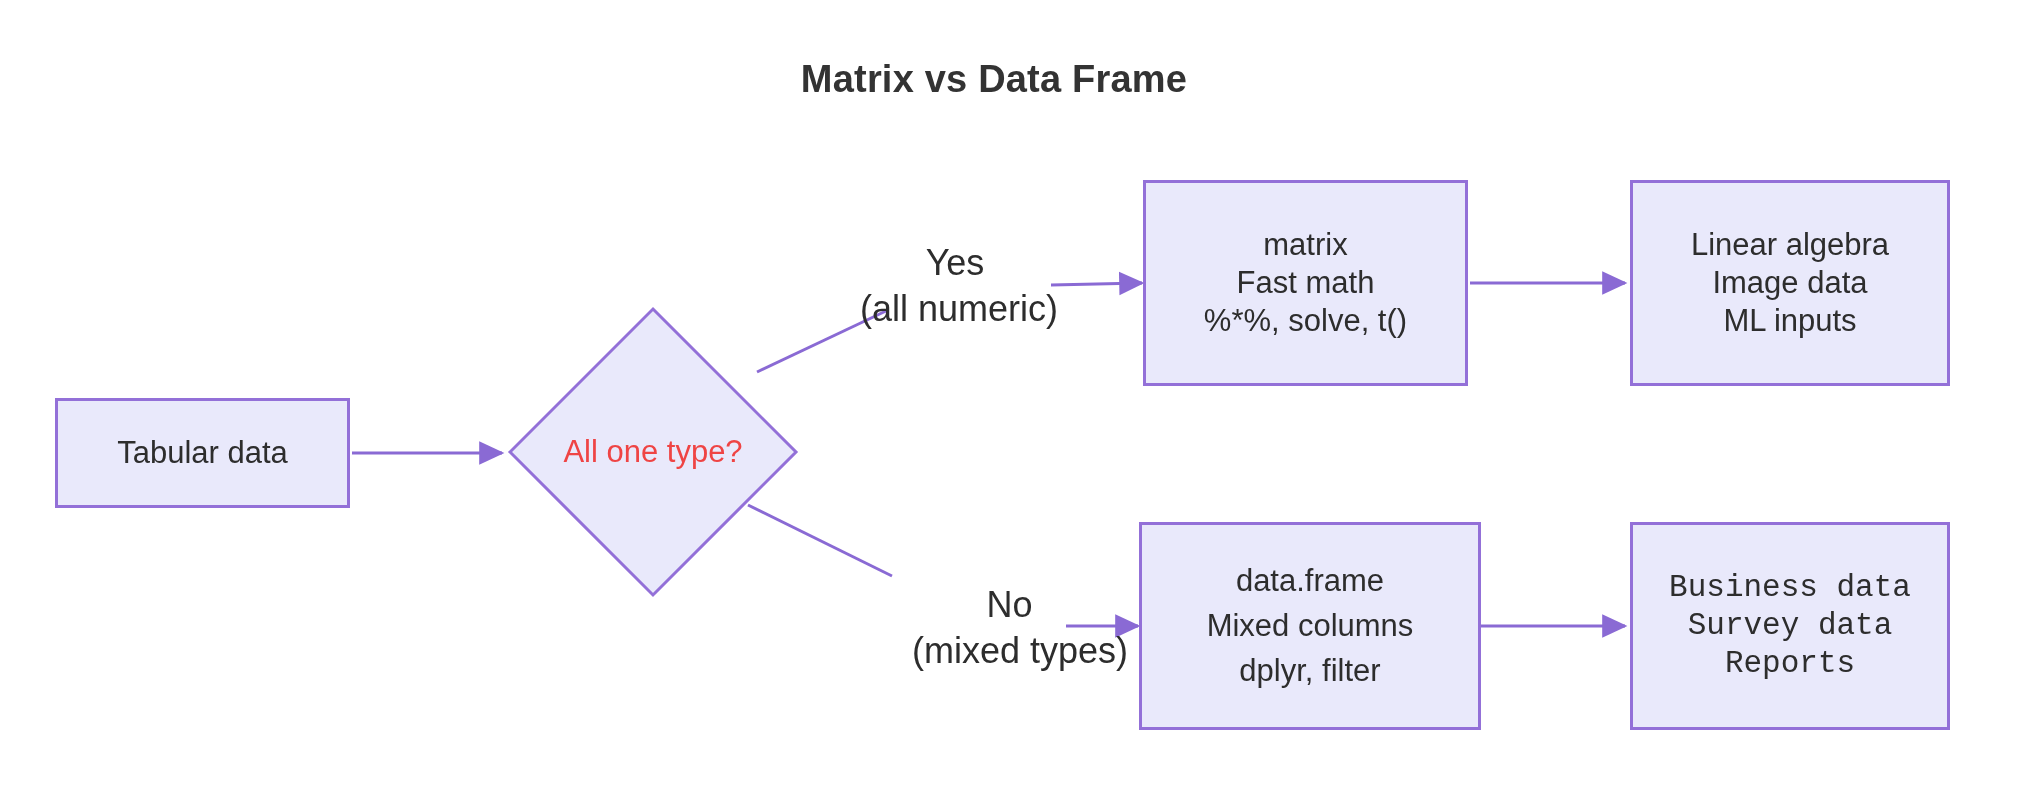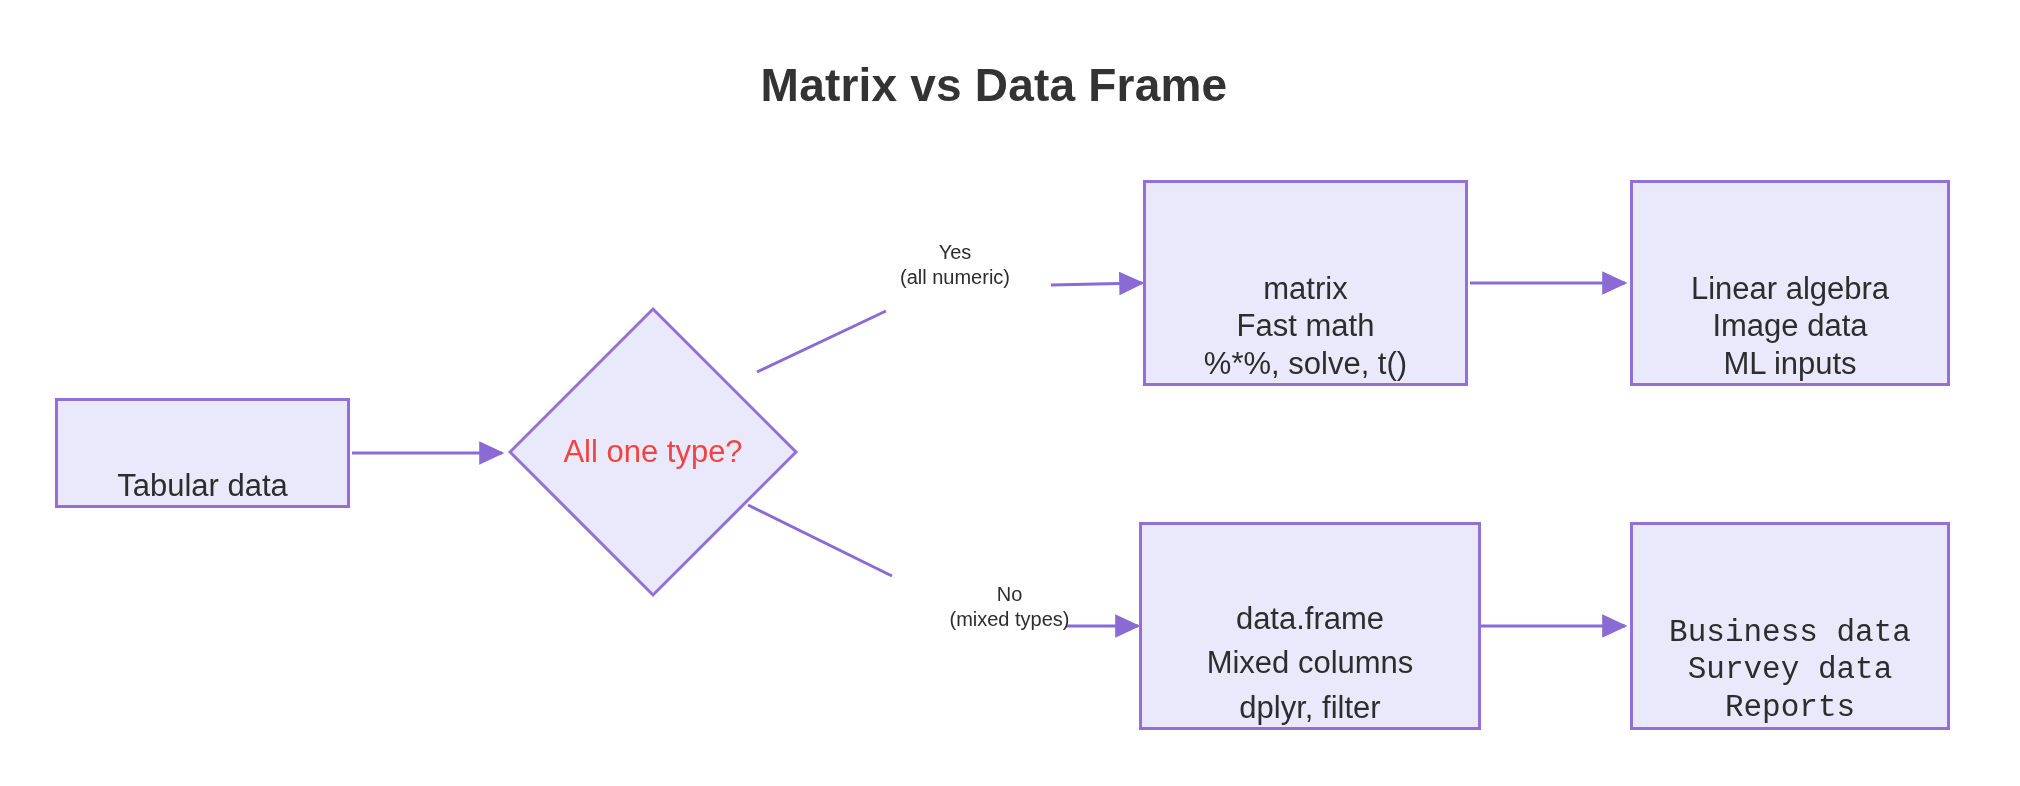--- a/index.html
+++ b/index.html
@@ -27,40 +27,40 @@
     width: 2020px;
     height: 786px;
     pointer-events: none;
   }
   .title {
     position: absolute;
     left: 0;
     top: 58px;
     width: 2020px;
     text-align: center;
-    font-size: 46px;
+    font-size: 38px;
     font-weight: bold;
     letter-spacing: 0.2px;
     color: #333333;
   }
   
   .title-inner {
     display: inline-block;
     transform: translateX(-6px);
     margin-left: -20px;
   }
   .node {
     position: absolute;
     box-sizing: border-box;
     background: #e9e9fb;
     border: 3px solid #9370d8;
     display: flex;
     flex-direction: column;
     align-items: center;
-    justify-content: flex-end;
+    justify-content: center;
     font-size: 31px;
     line-height: 1.22;
     color: #2d2d2d;
   }
   .node .line {
     white-space: nowrap;
   }
   .diamond-wrap {
     position: absolute;
     width: 292px;
@@ -82,21 +82,21 @@
     display: flex;
     align-items: center;
     justify-content: center;
     font-size: 31px;
     color: #ef4444;
     white-space: nowrap;
   }
   .edge-label {
     position: absolute;
     text-align: center;
-    font-size: 20px;
+    font-size: 36px;
     line-height: 1.27;
     color: #2d2d2d;
     white-space: nowrap;
   }
 </style>
 </head>
 <body>
 
 <div id="canvas">
 

